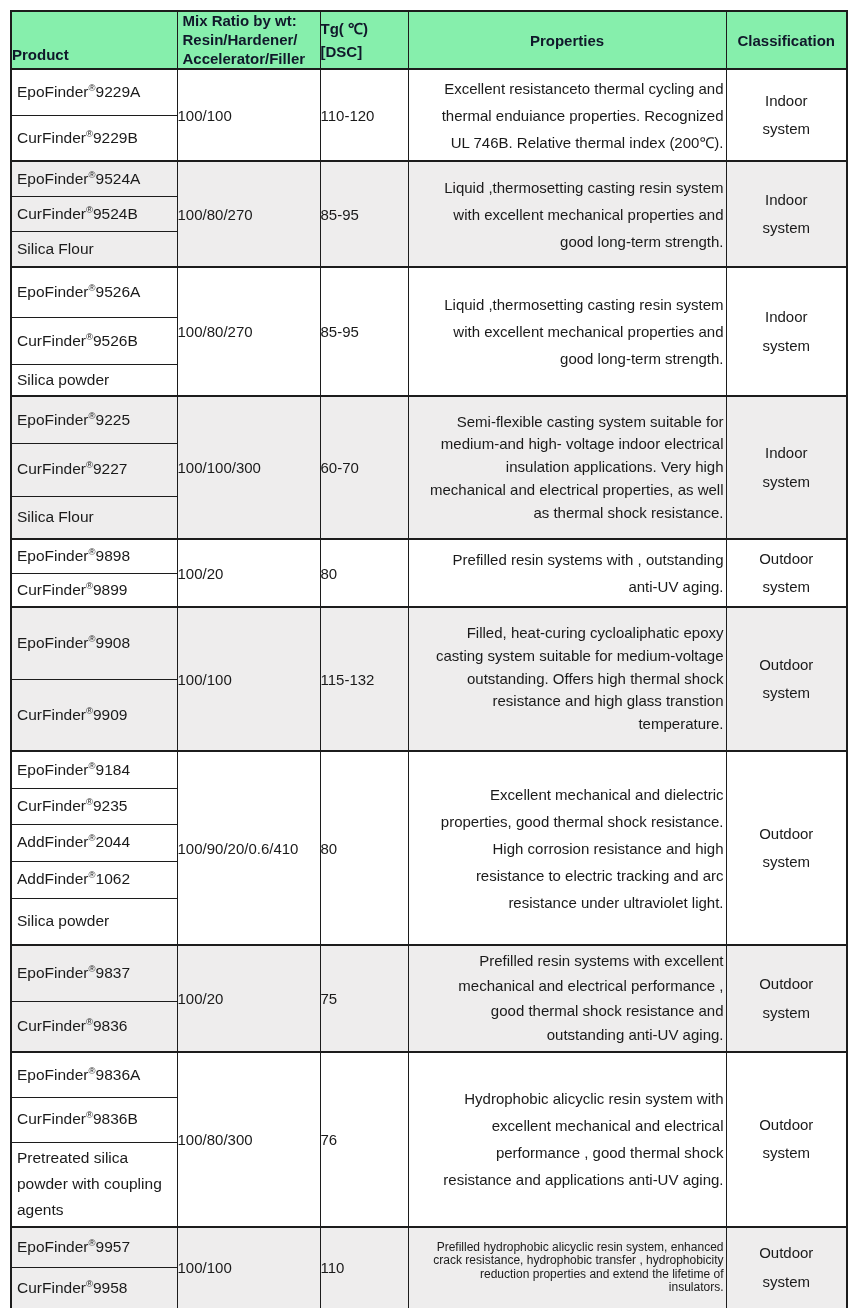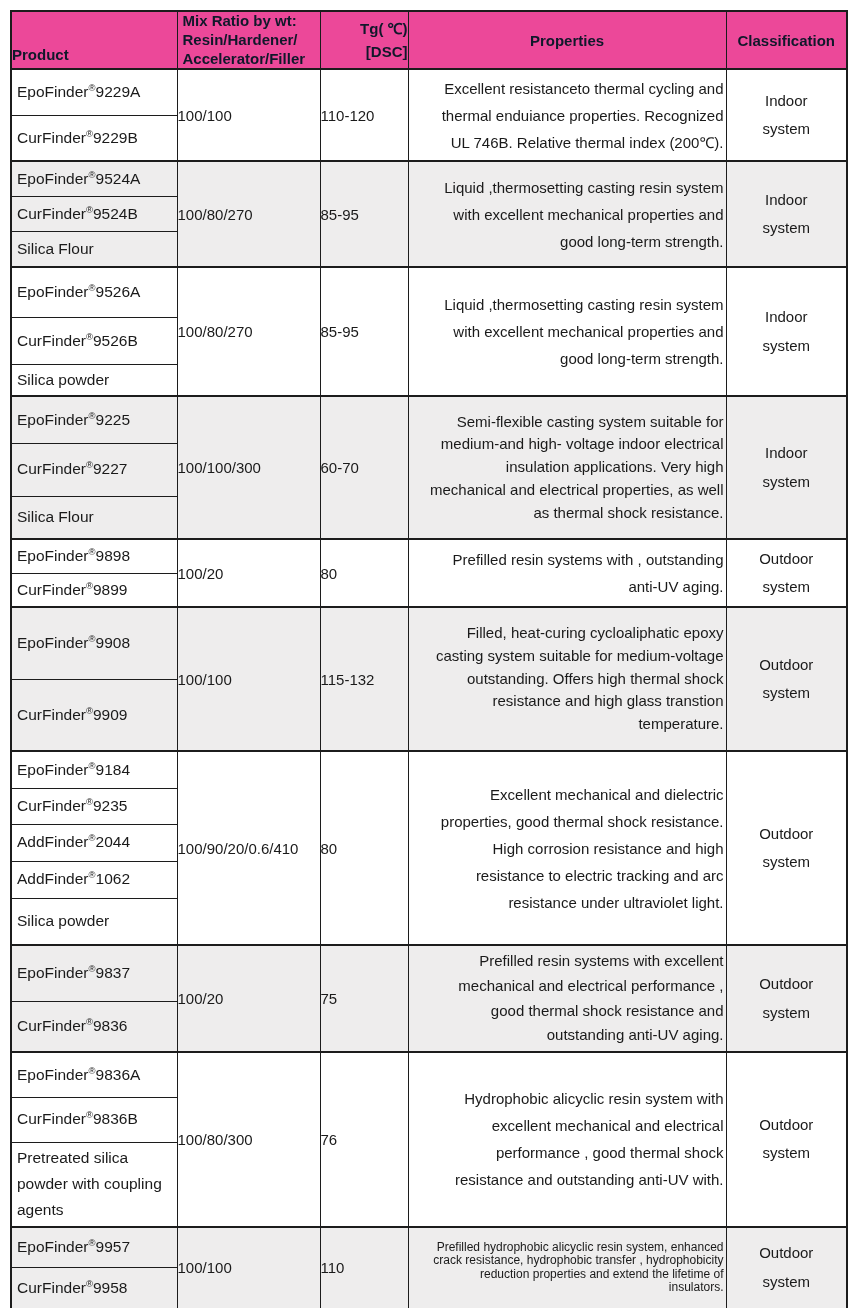--- a/index.html
+++ b/index.html
@@ -24,30 +24,30 @@
     width: 836px;
     border: 2px solid #1c1c1c;
   }
   th, td {
     border: 1px solid #1c1c1c;
     overflow: hidden;
     padding: 0;
   }
   thead tr { height: 58px; }
   th {
-    background: #ec4899;
+    background: #86efac;
     color: #10182a;
     font-weight: 700;
     font-size: 15px;
     vertical-align: middle;
     border-bottom: 2px solid #1c1c1c;
   }
   .th-product { vertical-align: bottom; padding-bottom: 5px; text-align: left; }
   .th-mix { text-align: left; padding-left: 5px; line-height: 1.25; white-space: pre-line; }
-  .th-tg { text-align: right; white-space: pre-line; line-height: 1.55; margin-left: 30px; }
+  .th-tg { text-align: left; white-space: pre-line; line-height: 1.55; margin-left: 30px; }
   .th-props, .th-class { text-align: center; margin-top: 19px; }
 
   td {
     font-size: 15px;
     color: #1a1a1a;
     vertical-align: middle;
     background: #ffffff;
   }
   tbody.group > tr:first-child > td { border-top: 2px solid #1c1c1c; }
   tbody.stripe td { background: #EEEDED; }
@@ -216,21 +216,21 @@
           </tr>
           <tr style="height: 51px;">
             <td class="cell-product">CurFinder<sup>®</sup>9836</td>
           </tr>
         </tbody>
         <tbody class="group">
           <tr style="height: 45px;">
             <td class="cell-product">EpoFinder<sup>®</sup>9836A</td>
             <td class="cell-mix" rowspan="3">100/80/300</td>
             <td class="cell-tg" rowspan="3">76</td>
-            <td class="cell-props p-normal" rowspan="3">Hydrophobic alicyclic resin system with excellent mechanical and electrical performance , good thermal shock resistance and outstanding anti-UV with.</td>
+            <td class="cell-props p-normal" rowspan="3">Hydrophobic alicyclic resin system with excellent mechanical and electrical performance , good thermal shock resistance and applications anti-UV aging.</td>
             <td class="cell-class" rowspan="3">Outdoor
 system</td>
           </tr>
           <tr style="height: 45px;">
             <td class="cell-product">CurFinder<sup>®</sup>9836B</td>
           </tr>
           <tr style="height: 70px;">
             <td class="cell-product">Pretreated silica powder with coupling agents</td>
           </tr>
         </tbody>

